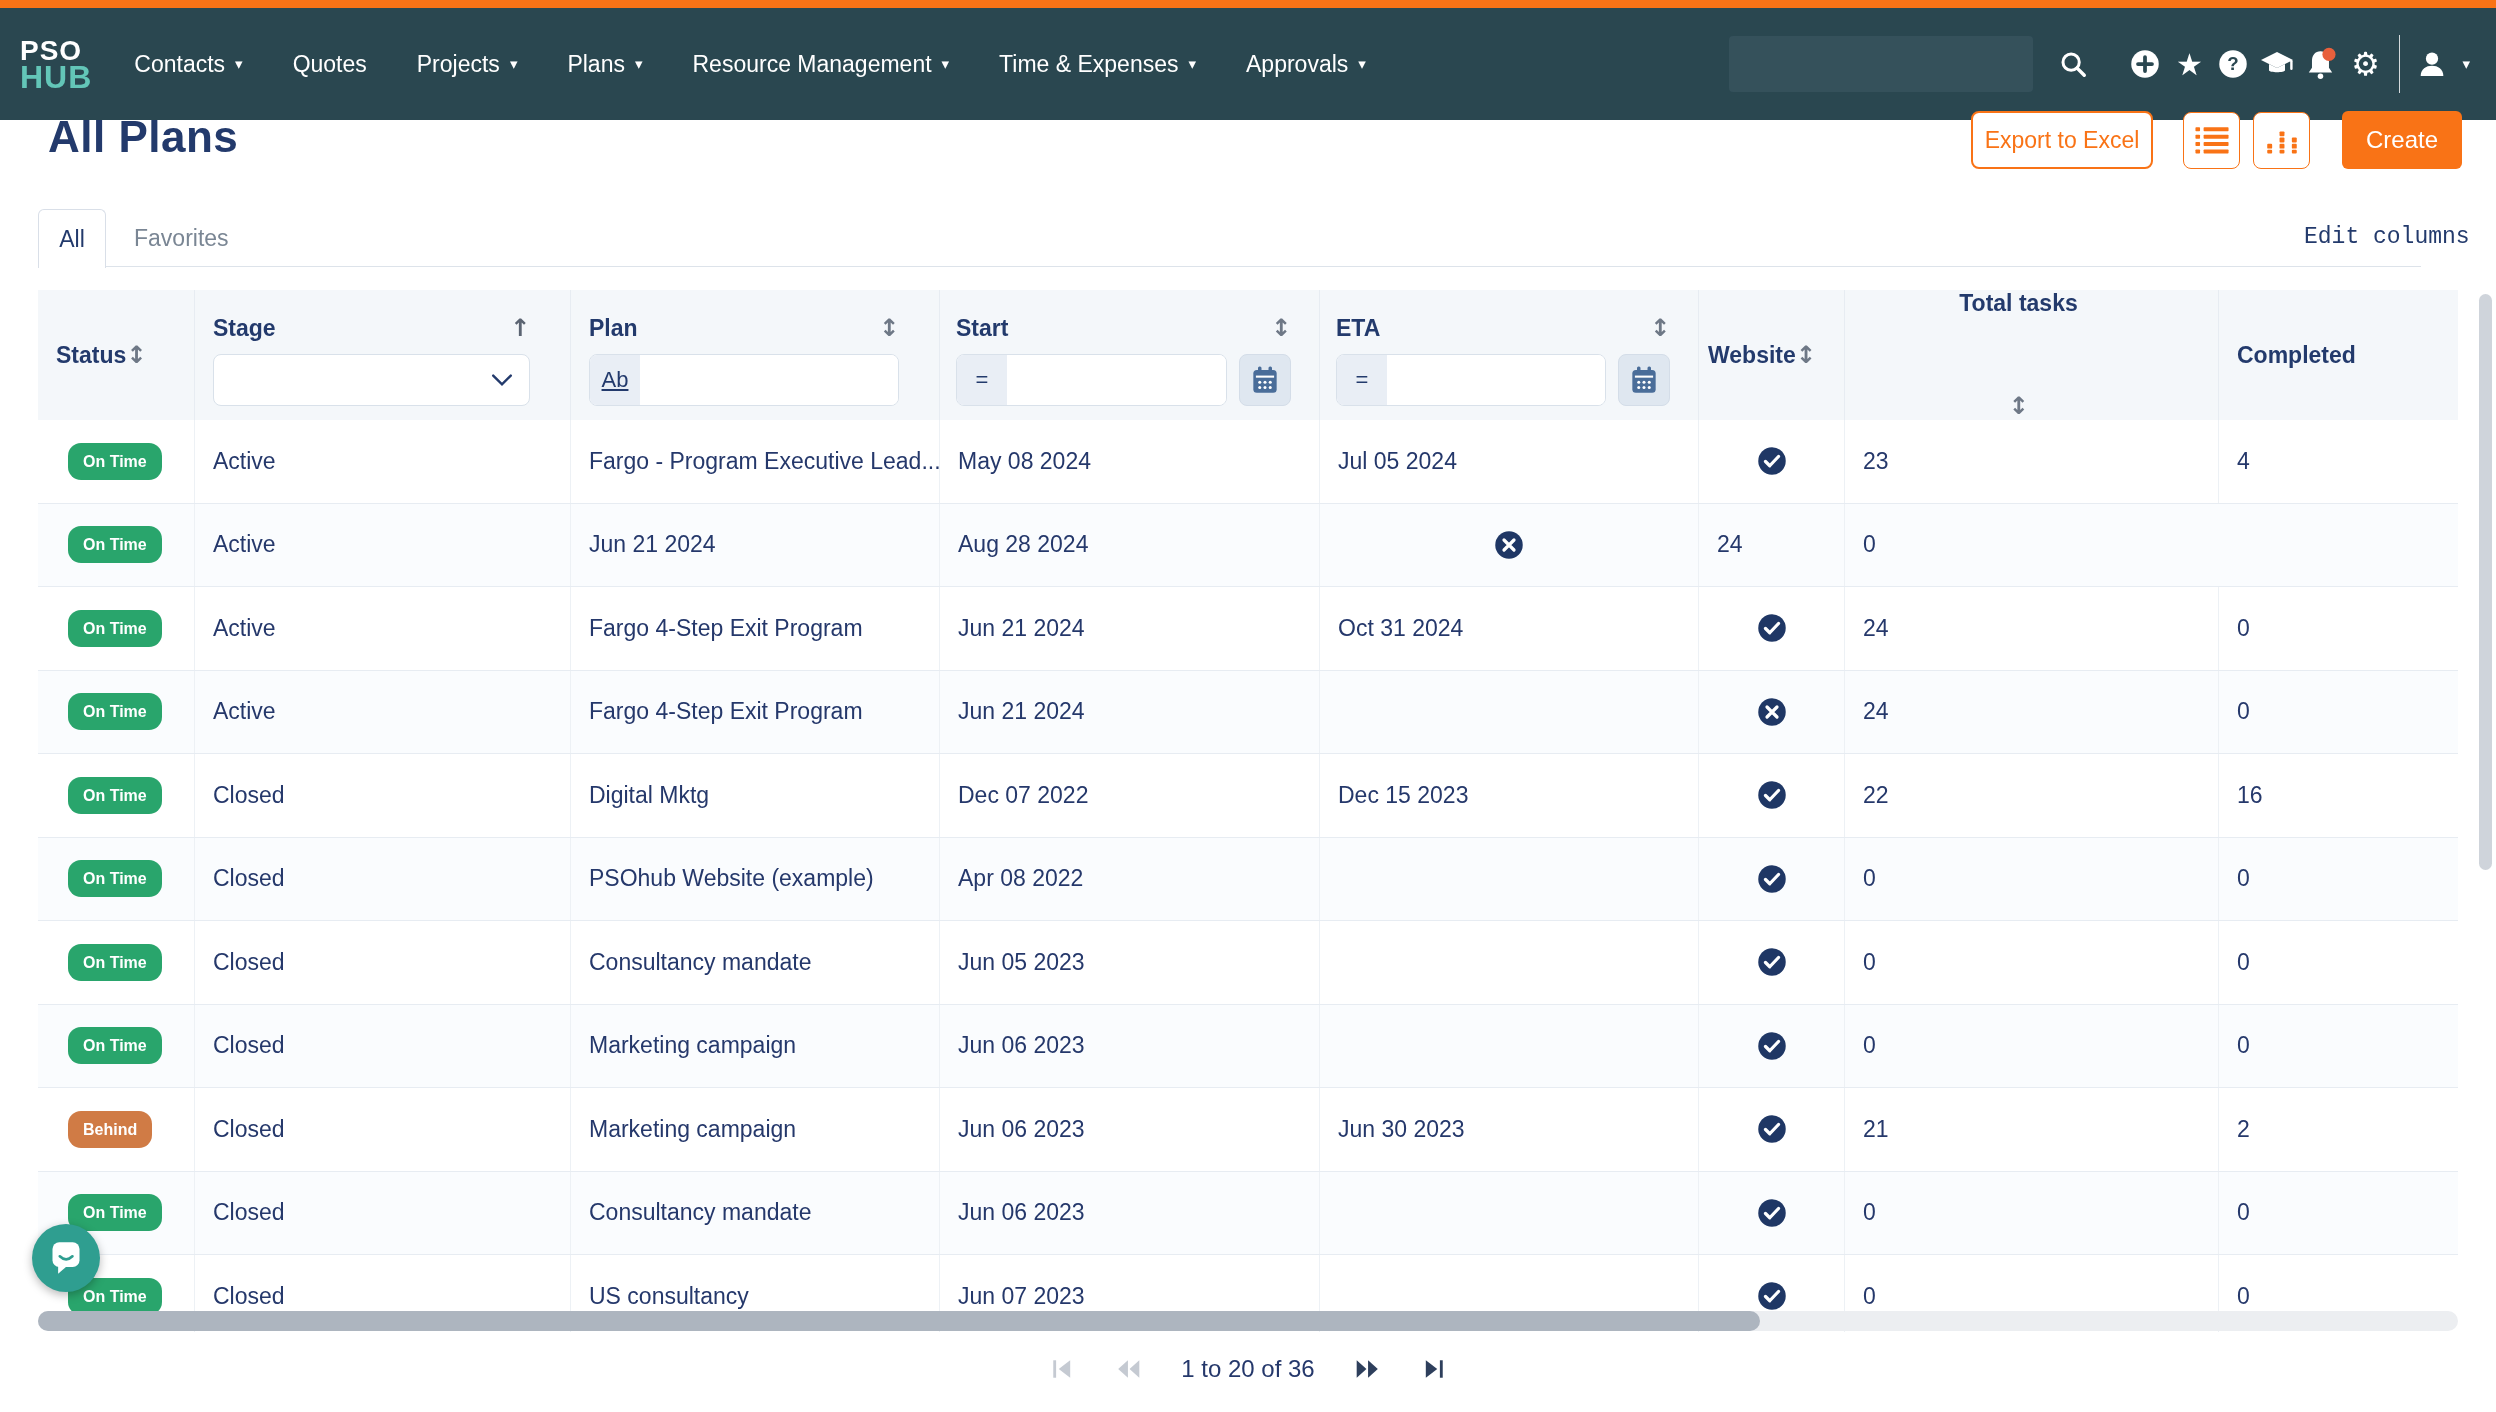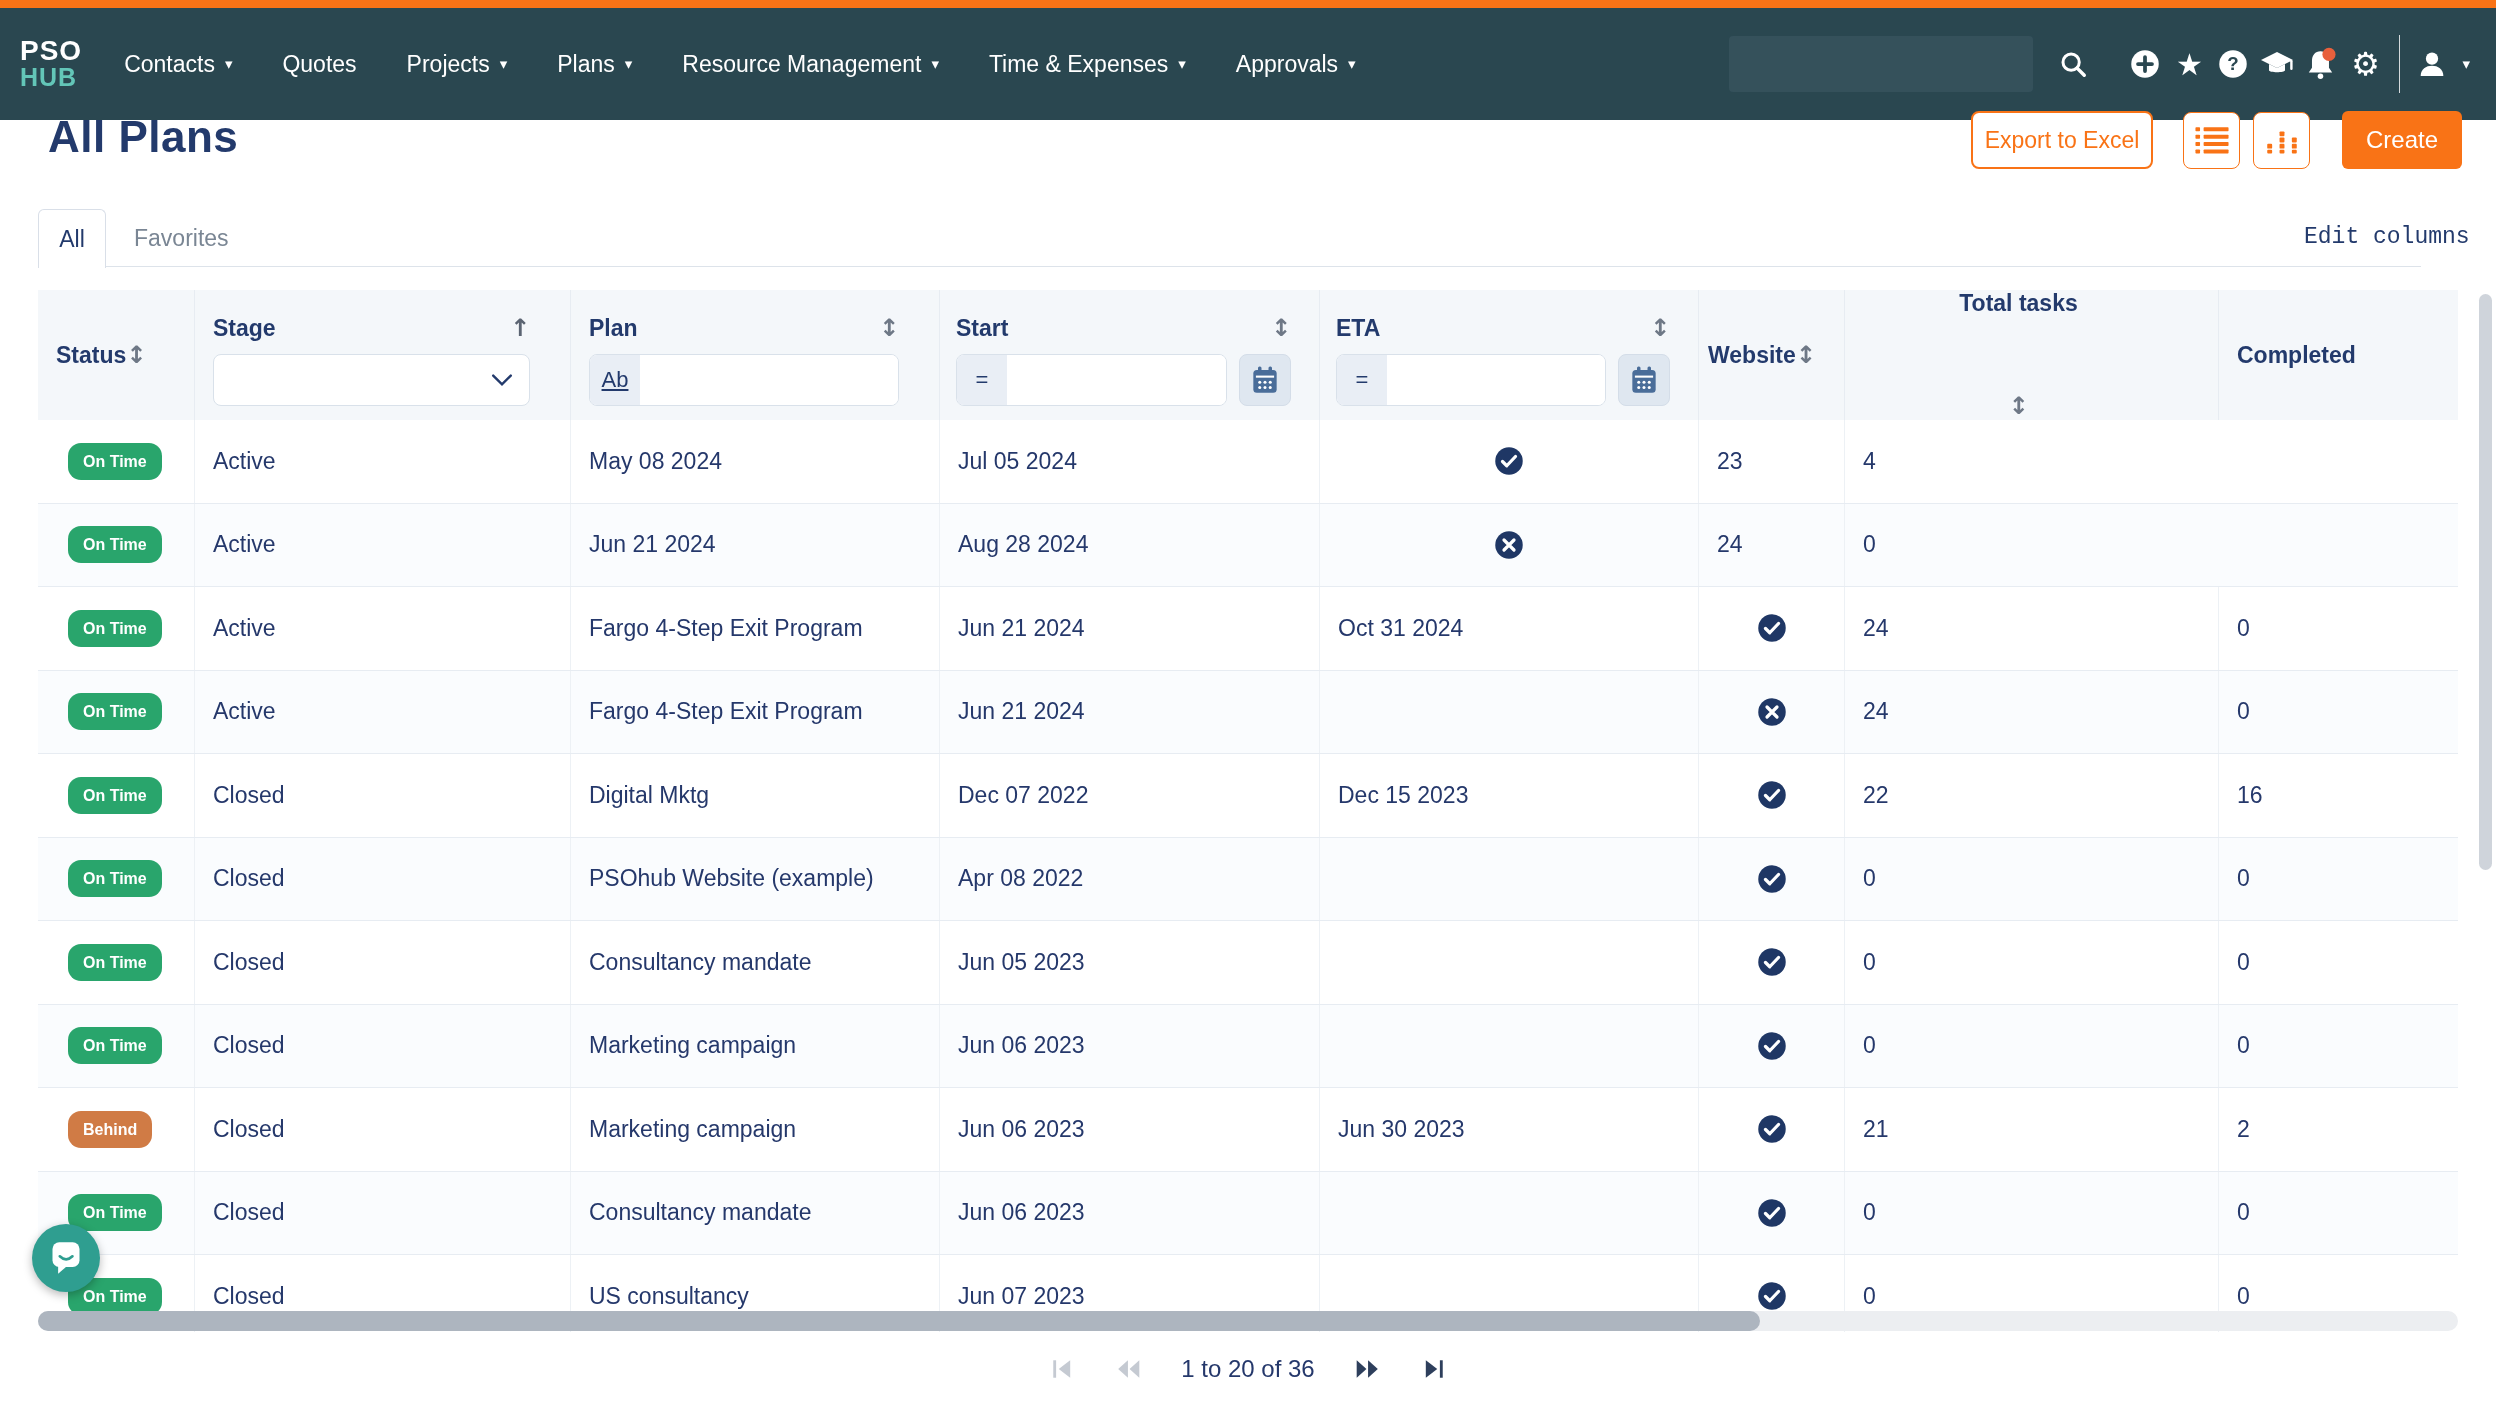--- a/index.html
+++ b/index.html
@@ -5,21 +5,21 @@
   * { margin:0; padding:0; box-sizing:border-box; }
   body { background:#fff; font-family:"Liberation Sans", sans-serif; }
   .screen { position:relative; width:2496px; height:1412px; background:#fff; overflow:hidden; }
 
   
   .topstrip { position:absolute; left:0; top:0; width:2496px; height:8px; background:#F97316; }
   .navbar { position:absolute; left:0; top:8px; width:2496px; height:112px; background:#2A4750;
             display:flex; align-items:center; padding:0 26px 0 20px; }
   .logo { display:flex; flex-direction:column; line-height:27px; margin-right:42px; cursor:pointer; }
   .logo .l1 { color:#fff; font-weight:bold; font-size:28px; letter-spacing:1px; }
-  .logo .l2 { color:#63C6B8; font-weight:bold; font-size:25px; letter-spacing:1px; }
+  .logo .l2 { color:#63C6B8; font-weight:bold; font-size:32px; letter-spacing:1px; }
   .nav-menu { display:flex; align-items:center; }
   .nav-item { display:flex; align-items:center; gap:10px; color:#fff; font-size:23px; margin-right:50px; cursor:pointer; white-space:nowrap; }
   .caret { font-family:"DejaVu Sans", sans-serif; font-size:15px; color:#fff; }
   .nav-spacer { flex:1; }
   .search-box { width:304px; height:56px; background:#35515B; border-radius:4px; border:none; margin-right:18px;
                 color:#fff; font-size:22px; padding:0 14px; outline:none; }
   .nav-icon { display:flex; align-items:center; justify-content:center; width:44px; height:56px; cursor:pointer; position:relative; }
   .nav-icon.search { margin-right:28px; }
   .glyph { font-family:"DejaVu Sans", sans-serif; color:#fff; }
   .nav-divider { width:1px; height:58px; background:rgba(255,255,255,.8); margin:0 16px 0 12px; }
@@ -322,20 +322,21 @@
       <div class="th vcenter">
         <span>Completed</span>
       </div>
     </div>
     <div id="tbody">
         <div class="grid-row tr">
     <div class="td status-cell">
             <span class="badge green">On Time</span>
           </div>
     <div class="td">Active</div>
+    <div class="td">Fargo - Program Executive Lead...</div>
     <div class="td">May 08 2024</div>
     <div class="td">Jul 05 2024</div>
     <div class="td icon-cell">
             <svg width="30" height="30" viewBox="0 0 24 24">
               <circle cx="12" cy="12" r="11" fill="#1F3765"></circle>
               <path d="M6.8 12.4l3.4 3.4 7-7.4" stroke="#fff" stroke-width="2.6" fill="none" stroke-linecap="round" stroke-linejoin="round"></path>
             </svg>
           </div>
     <div class="td">23</div>
     <div class="td">4</div>

